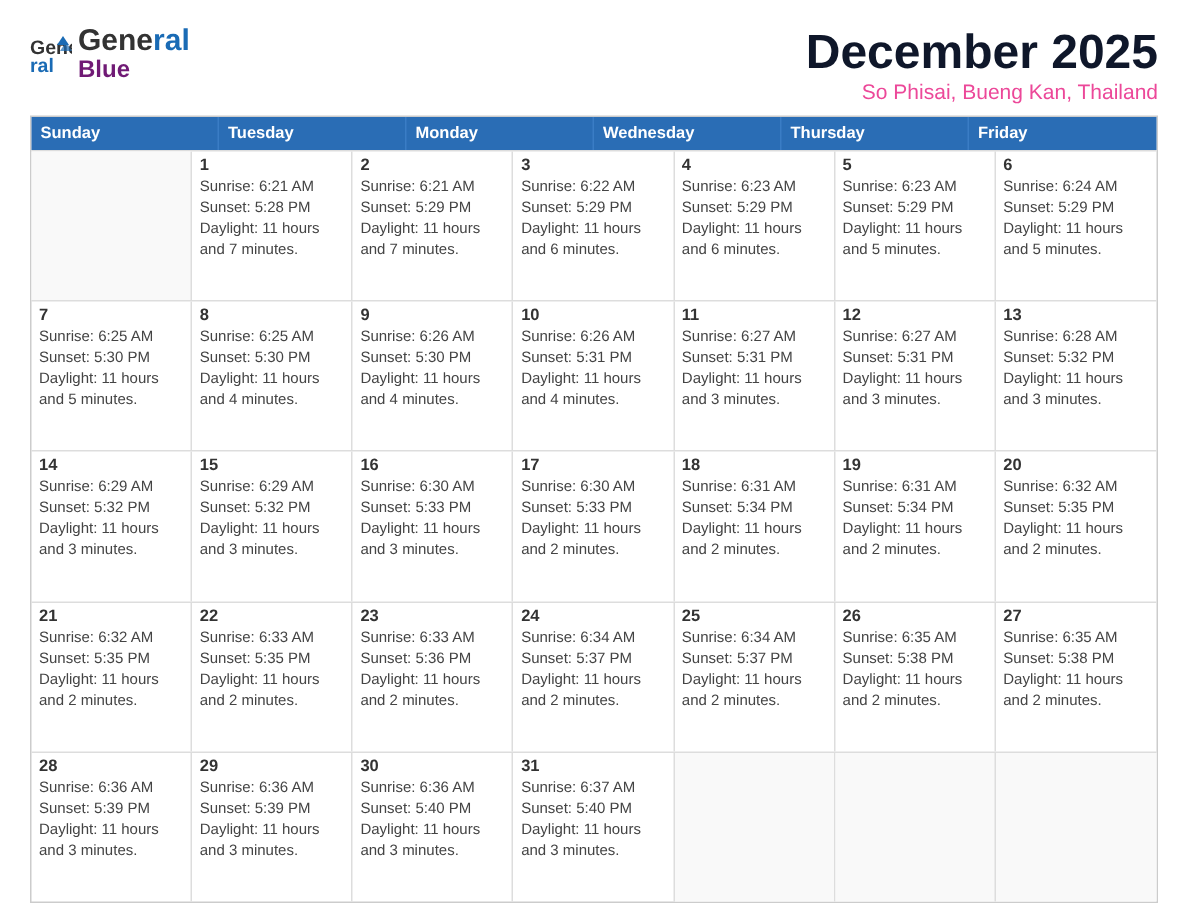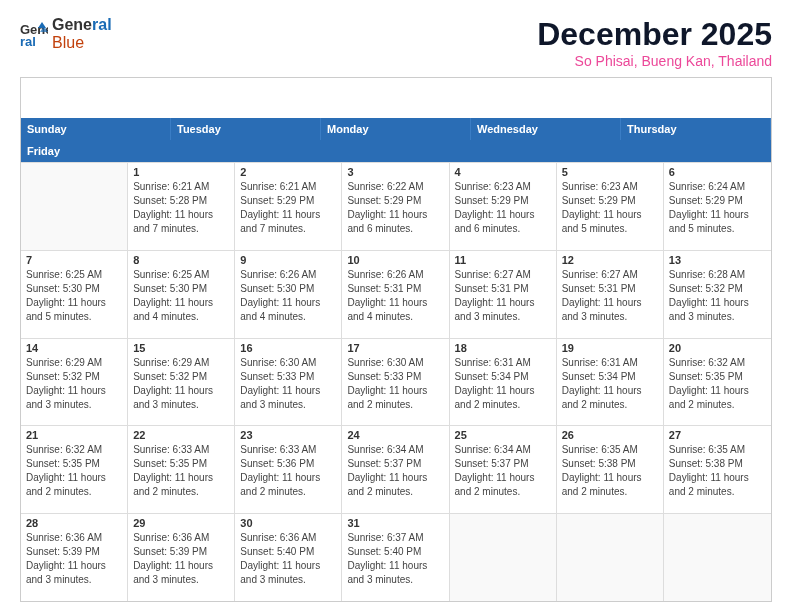--- a/index.html
+++ b/index.html
@@ -45,23 +45,22 @@
       color: #ec4899;
     }
     .calendar {
       flex: 1;
       display: flex;
       flex-direction: column;
       border: 1px solid #ccc;
     }
     .cal-header {
       display: grid;
-      grid-template-columns: repeat(5, 1fr);
+      grid-template-columns: repeat(6, 1fr);
       background: #2a6db5;
-      margin-top: 40px;
     }
     .cal-header-cell {
       color: #fff;
       font-size: 11px;
       font-weight: bold;
       padding: 5px 6px;
       text-align: left;
       border-right: 1px solid #3a7dc5;
     }
     .cal-header-cell:last-child { border-right: none; }
@@ -104,24 +103,24 @@
 <div class="page">
   <div class="header">
     <div class="logo">
       <svg class="logo-icon" viewBox="0 0 28 28">
         <text x="0" y="14" font-size="13" font-weight="bold" fill="#333">Gene</text>
         <text x="0" y="26" font-size="13" font-weight="bold" fill="#1a6bb5">ral</text>
         <polygon points="18,8 26,8 22,2" fill="#1a6bb5"></polygon>
         <polygon points="20,12 28,12 24,6" fill="#1a6bb5" opacity="0.7"></polygon>
       </svg>
       <div>
-        <div style="font-size:16px;font-weight:bold;color:#333;line-height:1.1;">
+        <div style="font-size:20px;font-weight:bold;color:#333;line-height:1.1;">
           Gene<span style="color:#1a6bb5">ral</span>
         </div>
-        <div style="font-size:16px;font-weight:normal;color:#c2410c;line-height:1.1;">Blue</div>
+        <div style="font-size:16px;font-weight:bold;color:#701a75;line-height:1.1;">Blue</div>
       </div>
     </div>
     <div class="title-area">
       <div class="month-title">December 2025</div>
       <div class="subtitle">So Phisai, Bueng Kan, Thailand</div>
     </div>
   </div>
 
   <div class="calendar">
     <div class="cal-header">

